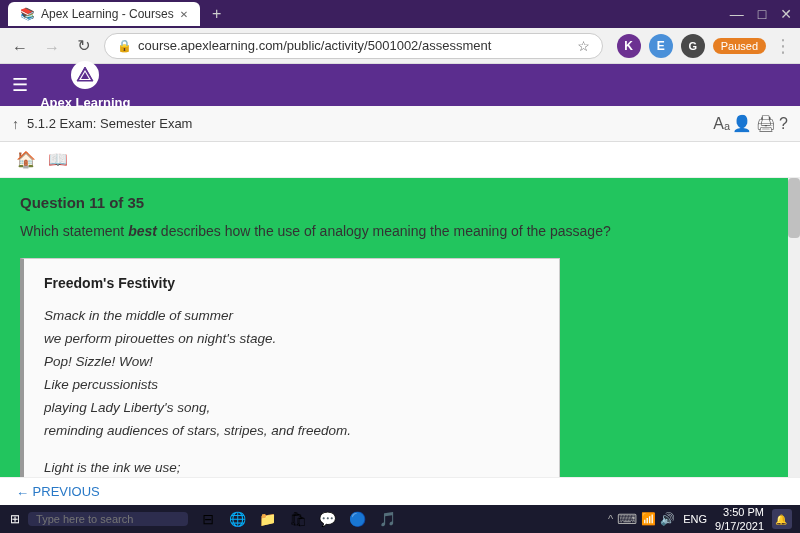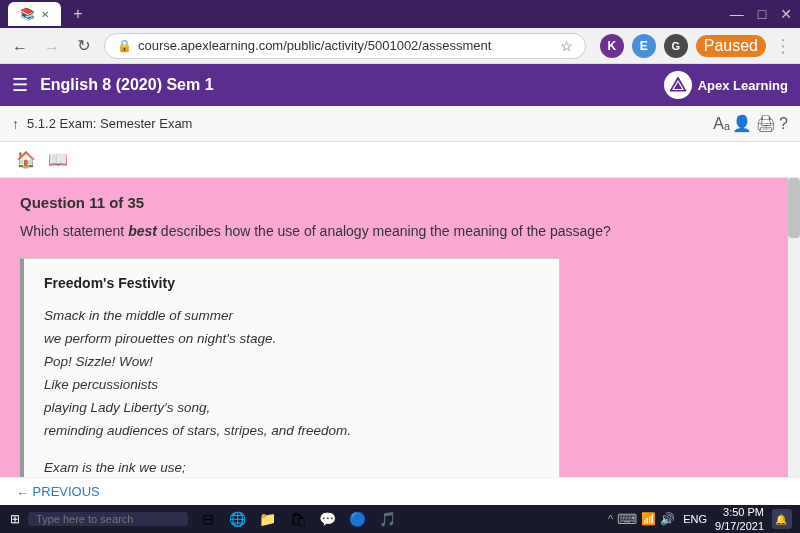--- a/index.html
+++ b/index.html
@@ -110,21 +110,21 @@
       cursor: pointer;
     }
     .ext-k { background: #6c3191; color: #fff; }
     .ext-e { background: #4a90d9; color: #fff; }
     .ext-g { background: #4a4a4a; color: #fff; font-size: 11px; }
     .ext-paused {
       background: #e67e22;
       color: #fff;
       border-radius: 12px;
       padding: 2px 8px;
-      font-size: 16px;
+      font-size: 11px;
       cursor: pointer;
     }
     .ext-menu { color: #aaa; font-size: 18px; cursor: pointer; }
 
     
     .app-header {
       background: #5b2d8e;
       height: 42px;
       display: flex;
       align-items: center;
@@ -135,20 +135,21 @@
     .app-title {
       color: #fff;
       font-size: 16px;
       font-weight: bold;
       flex: 1;
     }
     .apex-logo {
       display: flex;
       align-items: center;
       gap: 6px;
+      flex-direction: column;
     }
     .apex-logo-icon {
       width: 28px;
       height: 28px;
       background: #fff;
       border-radius: 50%;
       display: flex;
       align-items: center;
       justify-content: center;
     }
@@ -181,21 +182,21 @@
       height: 36px;
       display: flex;
       align-items: center;
       padding: 0 16px;
       gap: 12px;
     }
     .toolbar-icon { font-size: 16px; color: #555; cursor: pointer; }
 
     
     .main-content {
-      background: #f9a8d4;
+      background: #22c55e;
       padding: 16px 20px;
       height: calc(533px - 28px - 36px - 42px - 36px - 36px - 28px);
       overflow-y: auto;
       position: relative;
     }
 
     .question-header {
       font-size: 15px;
       font-weight: bold;
       color: #333;
@@ -360,20 +361,21 @@
       justify-content: center;
       cursor: pointer;
     }
   </style>
 </head>
 <body>
 
 <div class="browser-titlebar">
   <div class="browser-tab">
     <span>📚</span>
+    <span>Apex Learning - Courses</span>
     <span class="browser-tab-close">✕</span>
   </div>
   <span class="browser-tab-new">+</span>
   <div class="browser-controls-right">
     <span class="browser-ctrl-btn">—</span>
     <span class="browser-ctrl-btn">□</span>
     <span class="browser-ctrl-btn">✕</span>
   </div>
 </div>
 
@@ -392,21 +394,20 @@
     <div class="ext-icon ext-k">K</div>
     <div class="ext-icon ext-e">E</div>
     <div class="ext-icon ext-g">G</div>
     <div class="ext-paused">Paused</div>
     <span class="ext-menu">⋮</span>
   </div>
 </div>
 
 <div class="app-header">
   <span class="hamburger">☰</span>
-  <span class="app-title">English 8 (2020) Sem 1</span>
   <div class="apex-logo">
     <div class="apex-logo-icon">
       <svg viewBox="0 0 20 20" fill="none" xmlns="http://www.w3.org/2000/svg">
         <polygon points="10,2 18,16 2,16" fill="#5b2d8e" stroke="#5b2d8e" stroke-width="1"></polygon>
         <polygon points="10,5 16,15 4,15" fill="white"></polygon>
         <polygon points="10,7 14,14 6,14" fill="#5b2d8e"></polygon>
       </svg>
     </div>
     <span class="apex-logo-text">Apex Learning</span>
   </div>
@@ -439,21 +440,21 @@
     <div class="passage-body">
       <div class="passage-stanza">
         <span class="passage-line">Smack in the middle of summer</span>
         <span class="passage-line">we perform pirouettes on night's stage.</span>
         <span class="passage-line">Pop! Sizzle! Wow!</span>
         <span class="passage-line">Like percussionists</span>
         <span class="passage-line">playing Lady Liberty's song,</span>
         <span class="passage-line">reminding audiences of stars, stripes, and freedom.</span>
       </div>
       <div class="passage-stanza">
-        <span class="passage-line">Exam is the ink we use;</span>
+        <span class="passage-line">Light is the ink we use;</span>
         <span class="passage-line">hues of red, white, and blue,</span>
         <span class="passage-line">a splash of purple and green too.</span>
 
       </div>
     </div>
   </div>
 
   <div class="scroll-track">
     <div class="scroll-thumb"></div>
   </div>

